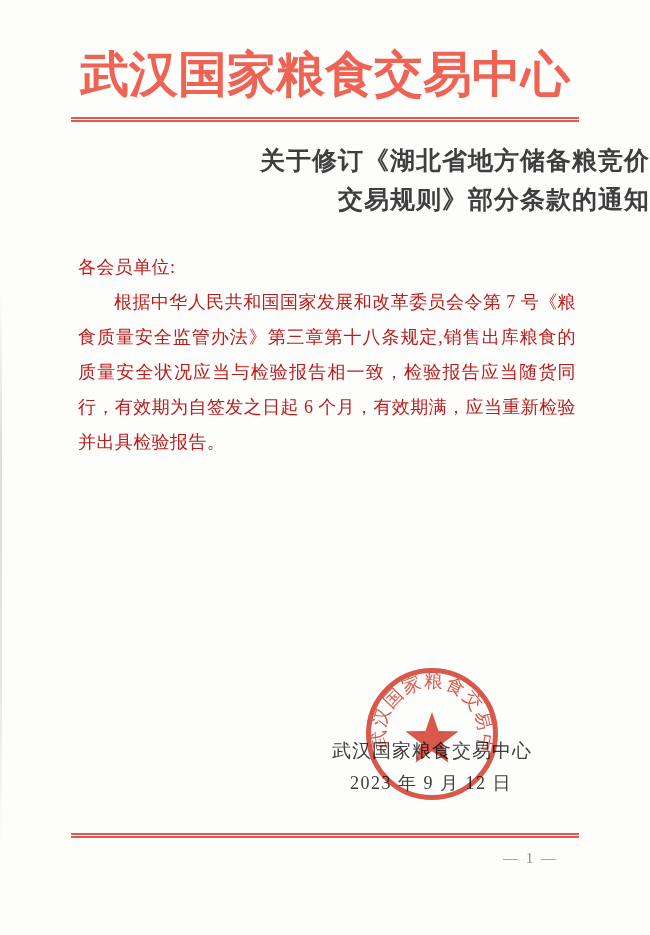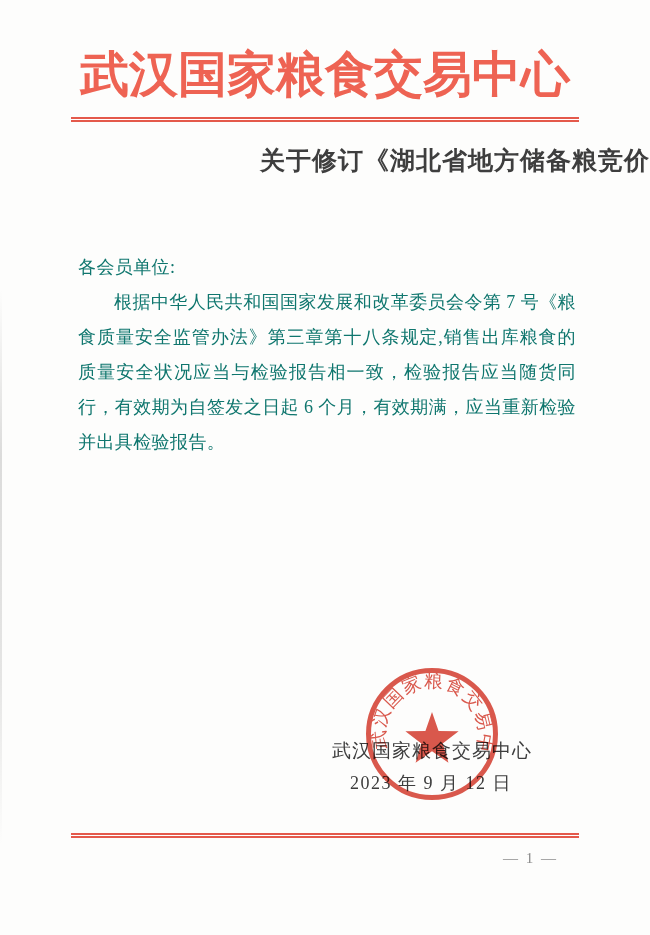--- a/index.html
+++ b/index.html
@@ -25,21 +25,21 @@
   .rule-top { top:117px; }
   .rule-bottom { top:833px; }
   .notice-title {
     position:absolute; top:141px; left:0; right:0;
     text-align:right; font-size:25px; line-height:39px;
     font-weight:bold; color:#3e3e3e; letter-spacing:1px;margin-left:24px;
   }
   .doc-body {
     position:absolute; top:250px; left:78px; width:498px;
     font-size:18px; line-height:35px; letter-spacing:0.4px;
-    color:#0f766e; text-align:justify;
+    color:#b91c1c; text-align:justify;
   }
   .doc-body p { margin:0; }
   .doc-body p.indent { text-indent:2em; }
   .signature {
     position:absolute; top:738px; left:0; right:118px;
     text-align:right; font-size:19px; letter-spacing:1px; color:#3d3d3d;
   }
   .sign-date {
     position:absolute; top:771px; left:0; right:138px;
     text-align:right; font-size:18px; letter-spacing:1.5px; color:#3d3d3d;
@@ -57,20 +57,21 @@
 <body>
 
 <div class="page">
 
   <div class="letterhead">武汉国家粮食交易中心</div>
 
   <div class="rule rule-top"></div>
 
   <div class="notice-title">
     <div>关于修订《湖北省地方储备粮竞价</div>
+    <div>交易规则》部分条款的通知</div>
   </div>
 
   <div class="doc-body">
     <p>各会员单位:</p>
     <p class="indent">根据中华人民共和国国家发展和改革委员会令第 7 号《粮食质量安全监管办法》第三章第十八条规定,销售出库粮食的质量安全状况应当与检验报告相一致，检验报告应当随货同行，有效期为自签发之日起 6 个月，有效期满，应当重新检验并出具检验报告。</p>
   </div>
 
   <div class="signature">武汉国家粮食交易中心</div>
   <div class="sign-date">2023 年 9 月 12 日</div>
 

